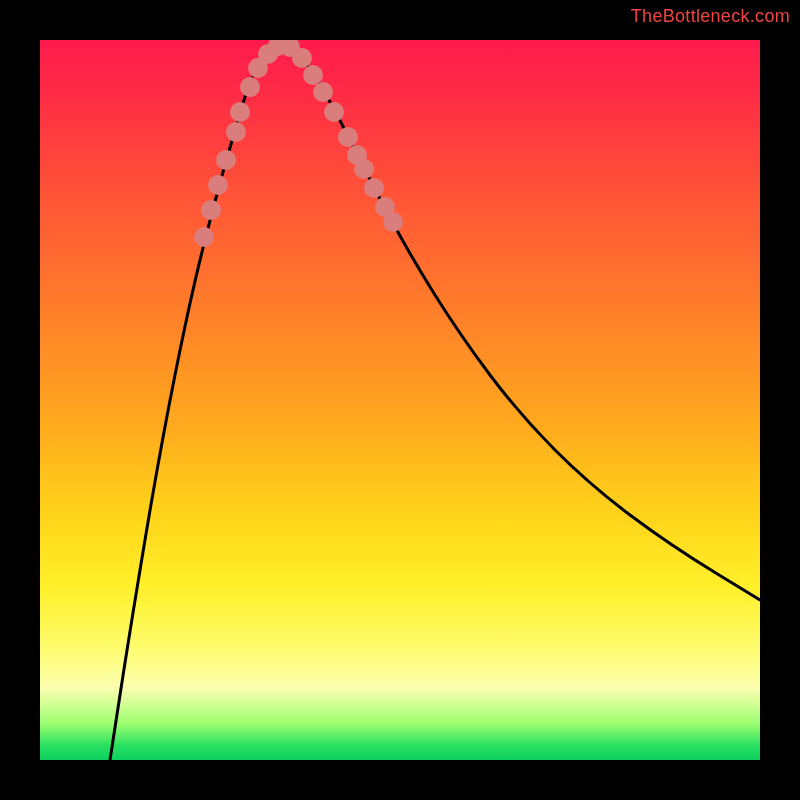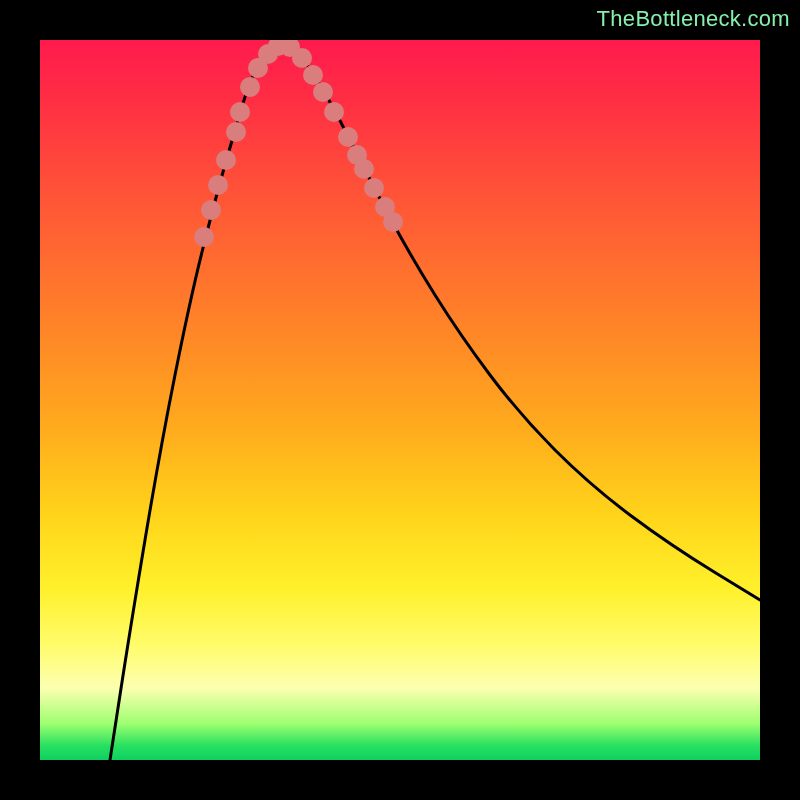--- a/index.html
+++ b/index.html
@@ -39,22 +39,22 @@
       #9cff70 95%,
       #28e060 98%,
       #0ed060 100%
     );
     overflow: hidden;
   }
   .watermark {
     position: absolute;
     top: 6px;
     right: 10px;
-    color: #86efac;
-    font-size: 22px;
+    color: #ef4444;
+    font-size: 18px;
     letter-spacing: 0.3px;
     font-weight: 400;
     user-select: none;
   }
   svg {
     position: absolute;
     left: 0;
     top: 0;
   }
   .curve {

